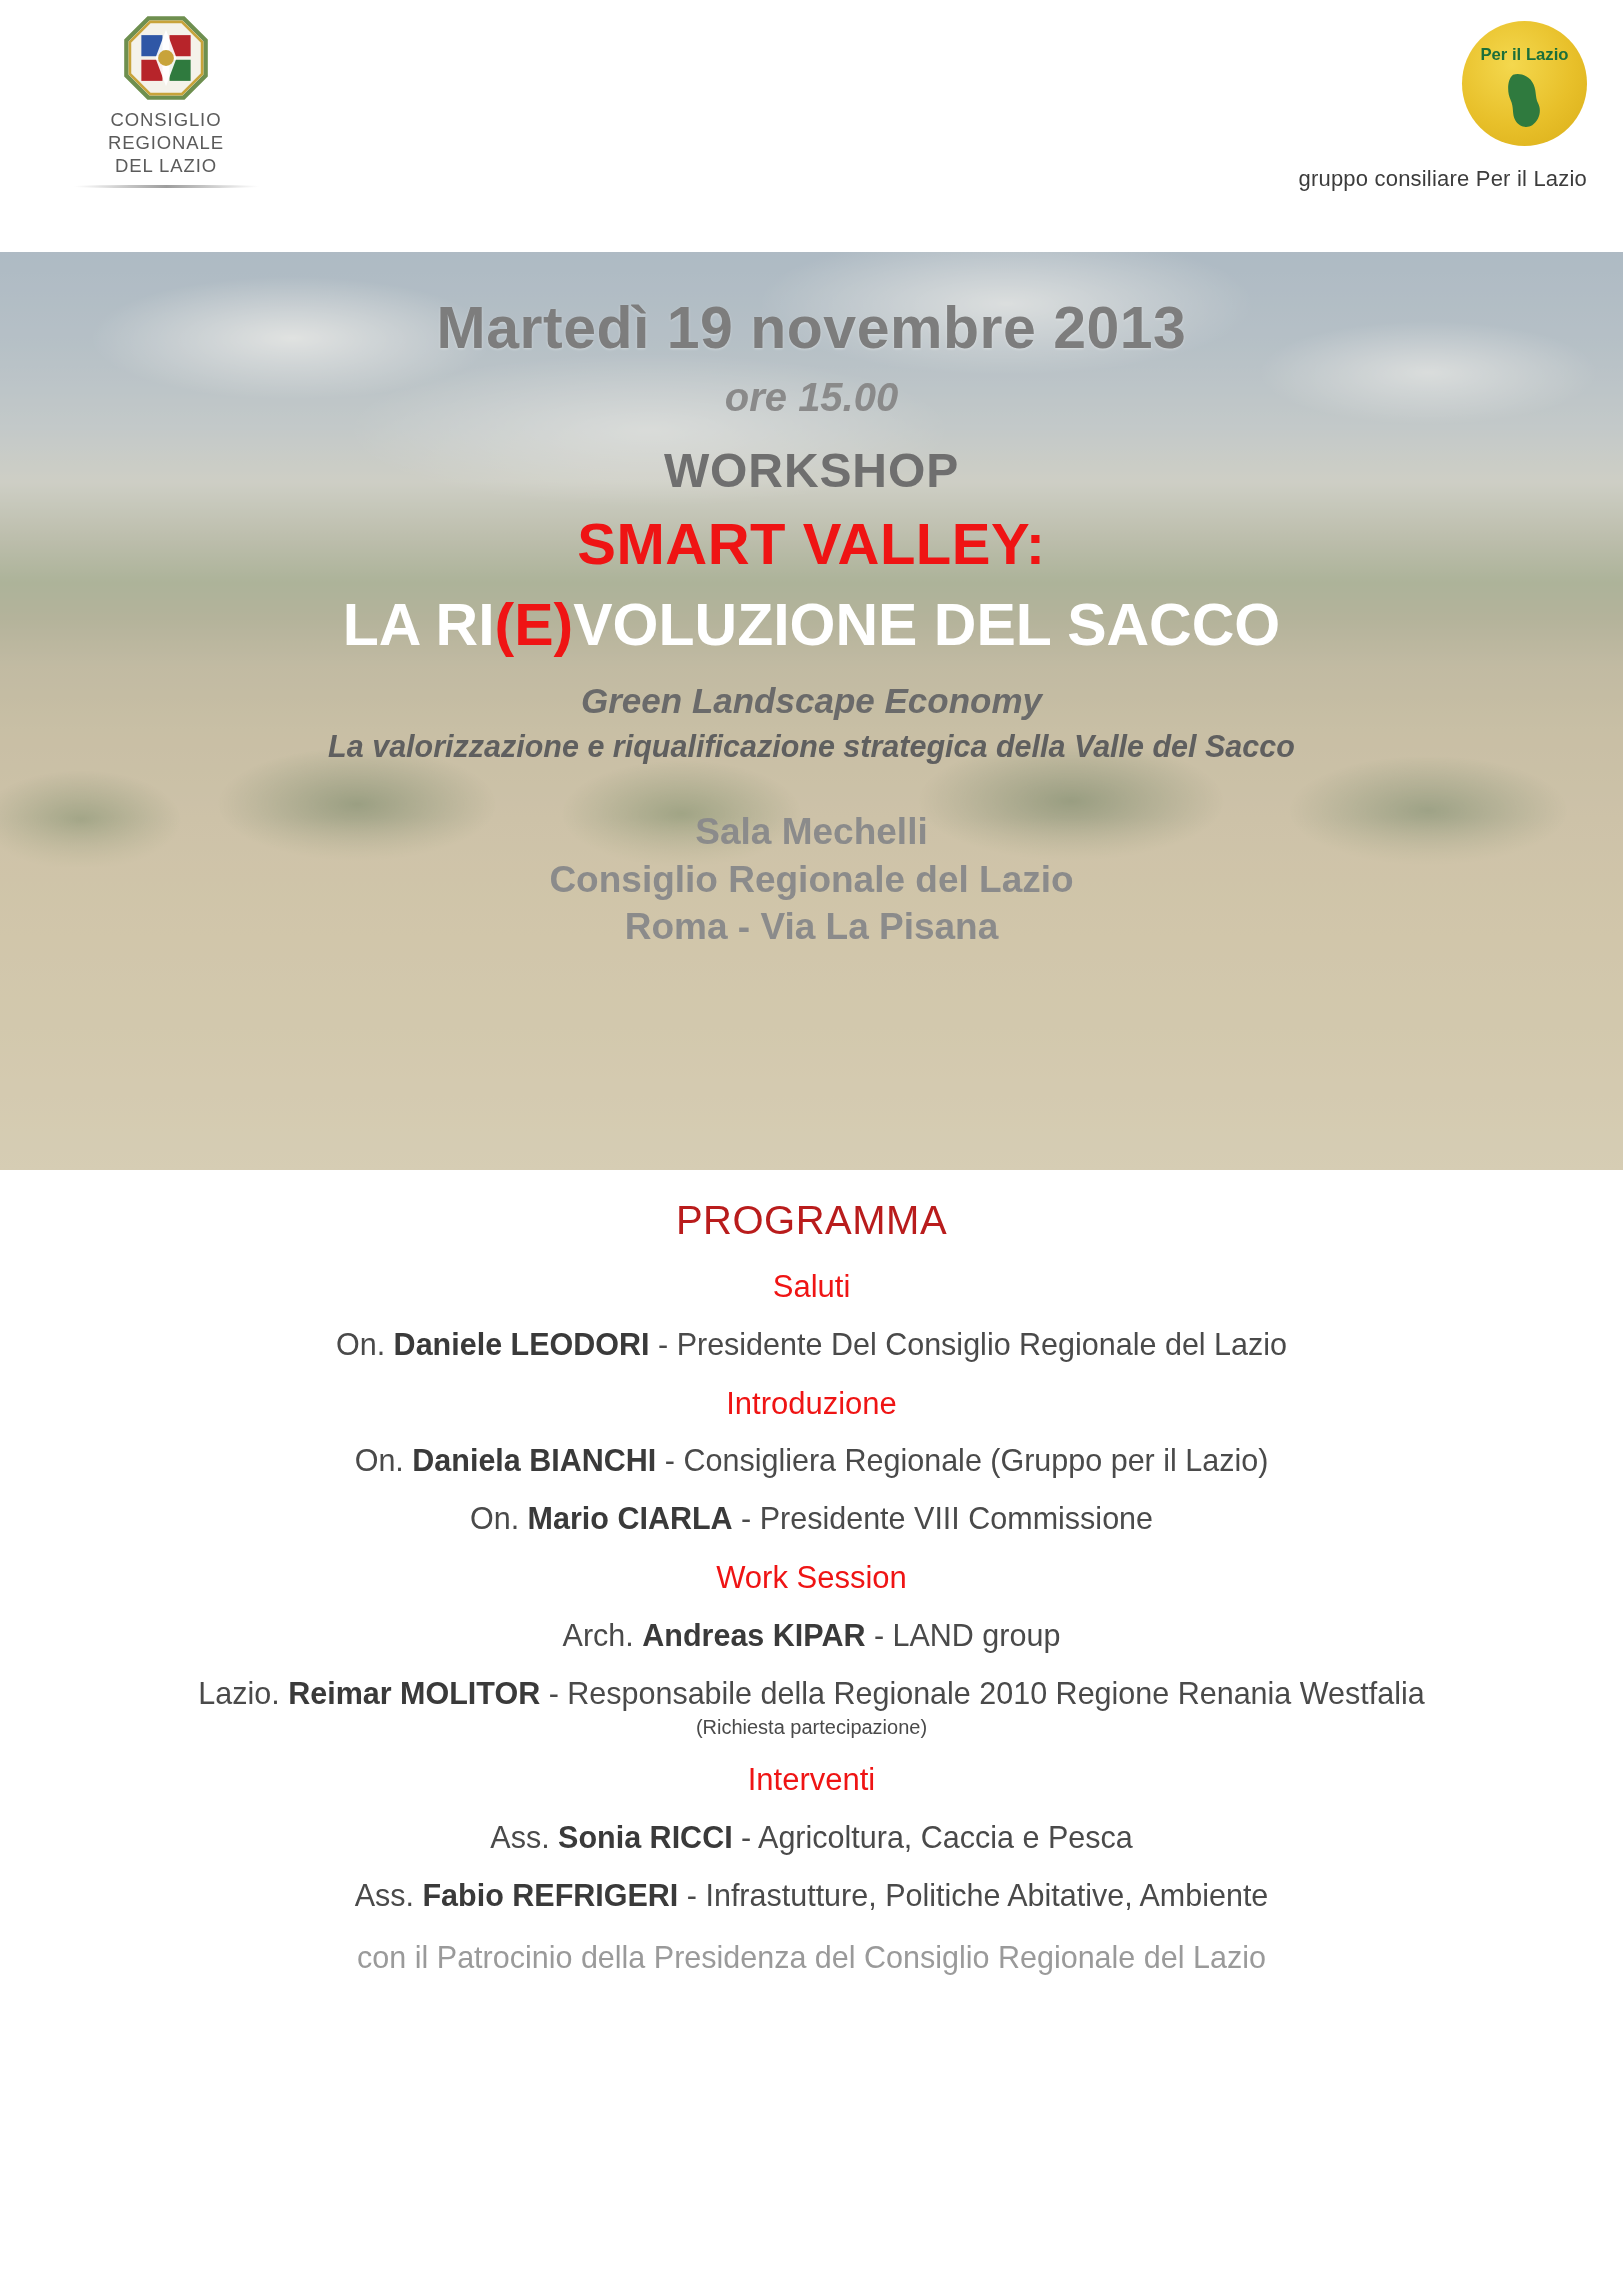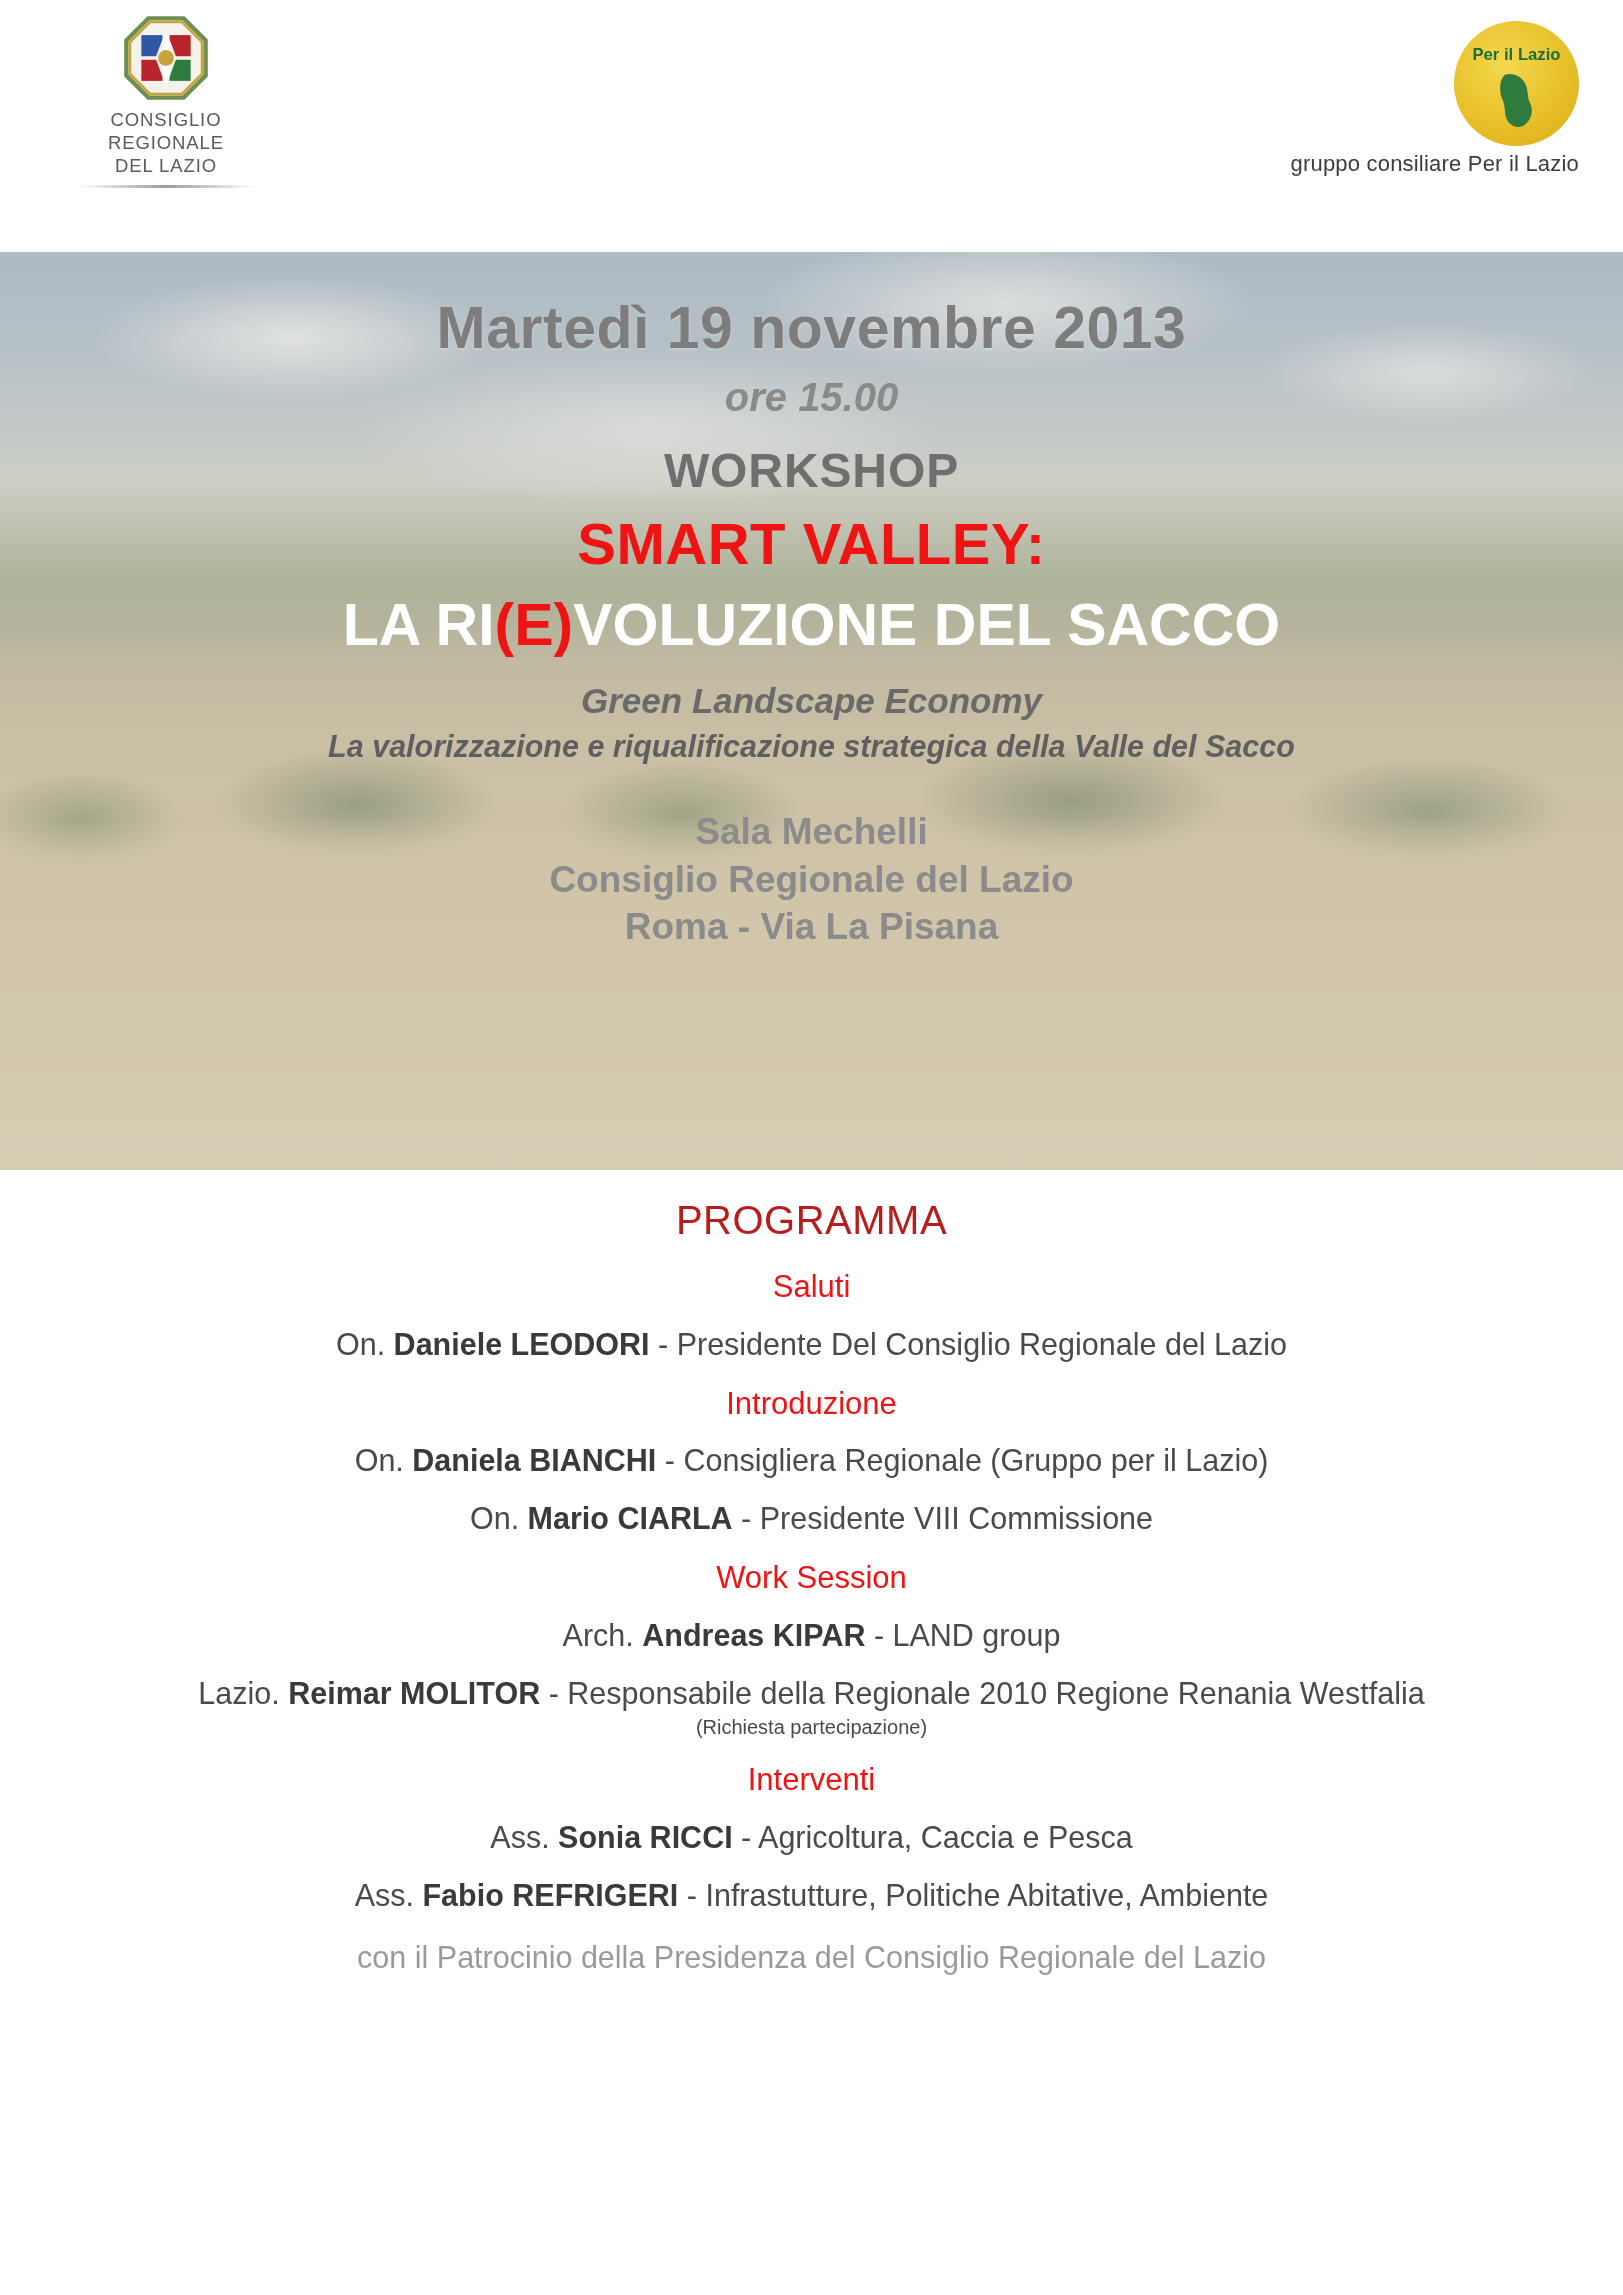--- a/index.html
+++ b/index.html
@@ -46,21 +46,21 @@
   }
   .logo-left-rule {
     margin: 8.3px auto 0;
     width: 185px;
     height: 2.3px;
     border-radius: 50%;
     background: linear-gradient(to right, rgba(160,160,160,0), rgba(140,140,140,0.85), rgba(160,160,160,0));
   }
   .logo-right {
     position: absolute;
-    right: 44px;
+    right: 36px;
     top: 21px;
     text-align: right;
   }
   .lazio-badge {
     width: 125px;
     height: 125px;
     margin-left: auto;
     border-radius: 50%;
     background: radial-gradient(circle at 40% 35%, #f4d84e 0%, #e8c02a 55%, #d9ad17 100%);
     position: relative;
@@ -78,21 +78,21 @@
   }
   .lazio-badge .badge-shape {
     position: absolute;
     left: 50%;
     top: 49px;
     transform: translateX(-50%);
     width: 60px;
     height: 60px;
   }
   .logo-right-text {
-    margin-top: 5px;
+    margin-top: 20px;
     font-size: 22px;
     color: #3c3c3c;
     letter-spacing: 0.2px;
     white-space: nowrap;
   }
 
   
   .hero {
     position: relative;
     height: 918px;

